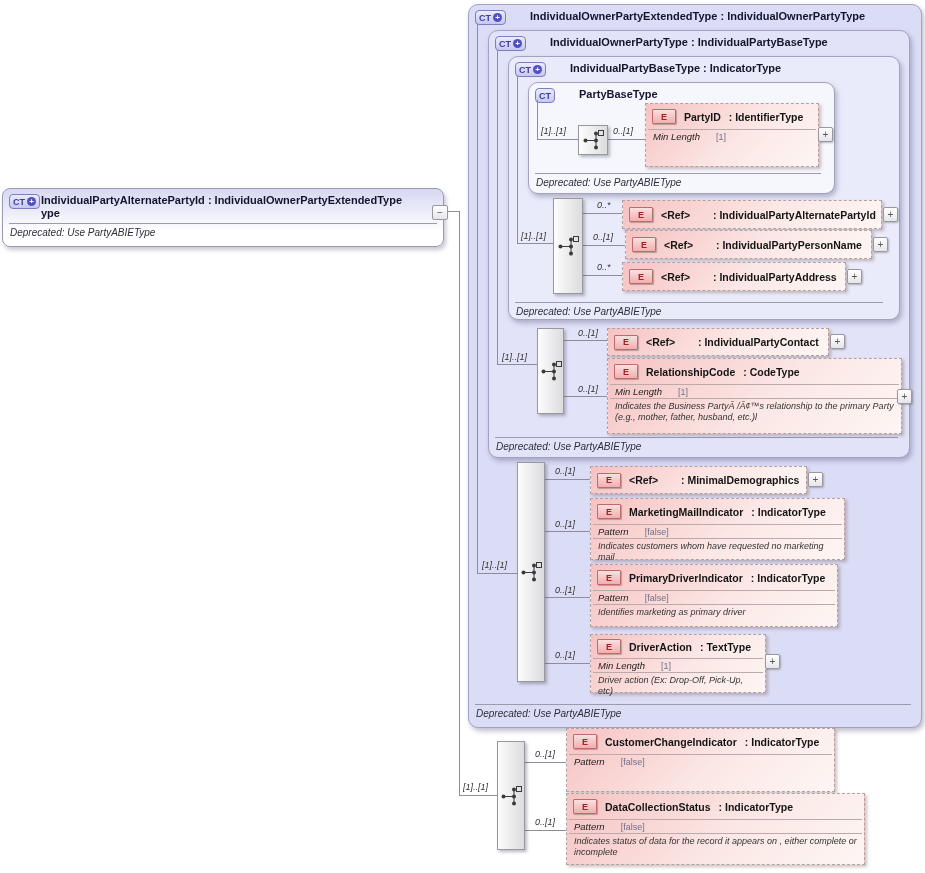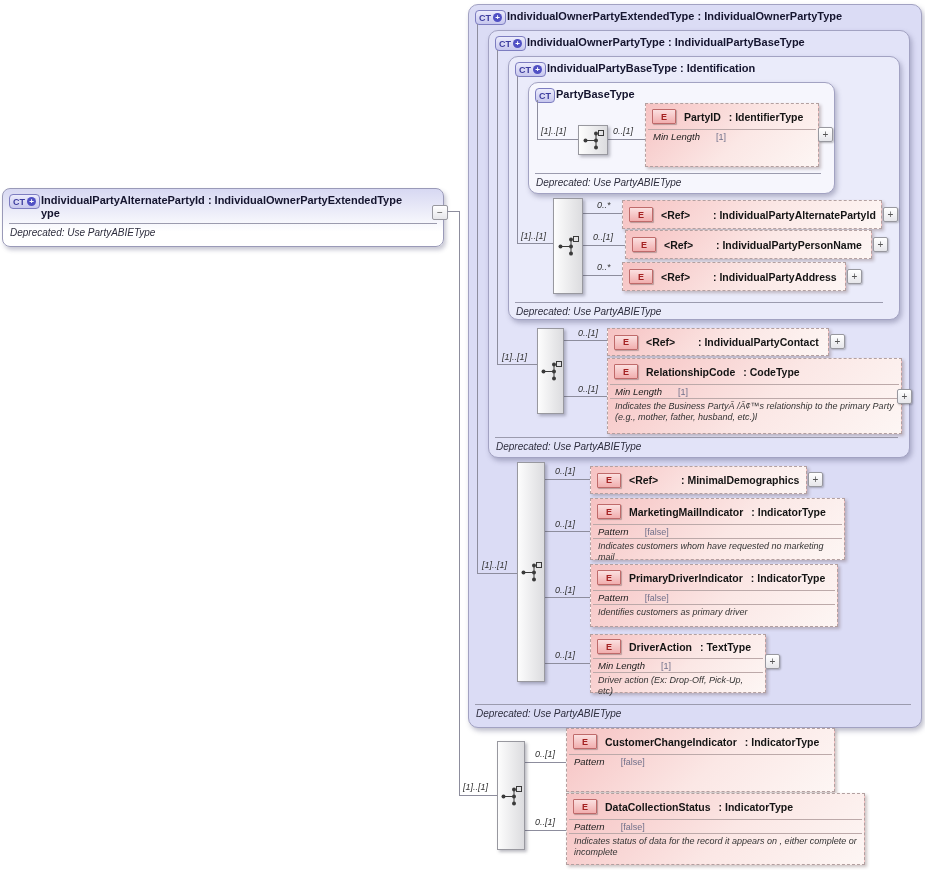--- a/index.html
+++ b/index.html
@@ -2,21 +2,21 @@
 <html><head>
 <meta charset="utf-8">
 <style>
   html,body{margin:0;padding:0;background:#fff;}
   .canvas{position:relative;width:925px;height:873px;background:#ffffff;
           font-family:"Liberation Sans",sans-serif;overflow:hidden;}
 
   
   .container{position:absolute;border:1.2px solid #a2a2c2;border-radius:10px;
              box-shadow:2px 3px 5px rgba(70,70,110,.35);}
-  .chead{position:absolute;left:6px;top:5px;display:flex;align-items:flex-start;gap:1px;}
+  .chead{position:absolute;left:6px;top:5px;display:flex;align-items:flex-start;gap:24px;}
   .ctitle{font-weight:bold;font-size:11px;color:#14142e;white-space:nowrap;}
   .ct-pill{display:inline-flex;align-items:center;gap:2px;border:1.2px solid #7d7dc0;
            border-radius:4px;padding:0 3px;height:13px;
            background:linear-gradient(#ececfc,#c7c7ee);
            font-size:9px;font-weight:bold;color:#3d3d9e;flex:0 0 auto;}
   .plus-circle{width:9px;height:9px;border-radius:50%;background:#5050c4;color:#fff;
                font-size:8px;line-height:9px;text-align:center;font-weight:bold;}
 
   .dep-sep{position:absolute;height:0;border-top:1px solid #9b9bae;}
   .dep-text{position:absolute;font-style:italic;font-size:10px;color:#2e2e3e;white-space:nowrap;}
@@ -100,21 +100,21 @@
     <div class="dep-sep" style="left:6px;top:406px;width:403px;"></div>
     <div class="dep-text" style="left:7px;top:410px;">Deprecated: Use PartyABIEType</div>
   </div>
 
   <div class="container" style="left:508px;top:56px;width:390px;height:262px;background:#eaebfa;">
     <div class="chead">
       <span class="ct-pill">
           <span>CT</span>
           <span class="plus-circle">+</span>
         </span>
-      <span class="ctitle">IndividualPartyBaseType : Identification</span>
+      <span class="ctitle">IndividualPartyBaseType : IndicatorType</span>
     </div>
     <div class="dep-sep" style="left:6px;top:245px;width:368px;"></div>
     <div class="dep-text" style="left:7px;top:249px;">Deprecated: Use PartyABIEType</div>
   </div>
 
   <div class="container" style="left:528px;top:82px;width:305px;height:110px;background:#f6f6fd;">
     <div class="chead">
       <span class="ct-pill">
           <span>CT</span>
         </span>
@@ -329,21 +329,21 @@
   <div class="ebox multi" style="left:590px;top:564px;width:246px;height:61px;">
     <div class="ehead">
         <span class="eicon">E</span>
         <span class="ename">PrimaryDriverIndicator</span>
         <span class="etype">: IndicatorType</span>
       </div>
     <div class="efacet">
         <span class="flabel">Pattern</span>
         <span class="fvalue">[false]</span>
       </div>
-    <div class="eannot">Identifies customers as primary driver</div>
+    <div class="eannot">Identifies marketing as primary driver</div>
   </div>
 
   <div class="ebox multi" style="left:590px;top:634px;width:174px;height:57px;">
     <div class="ehead" style="flex:0 0 23px;">
         <span class="eicon">E</span>
         <span class="ename">DriverAction</span>
         <span class="etype">: TextType</span>
       </div>
     <div class="efacet">
         <span class="flabel">Min Length</span>

